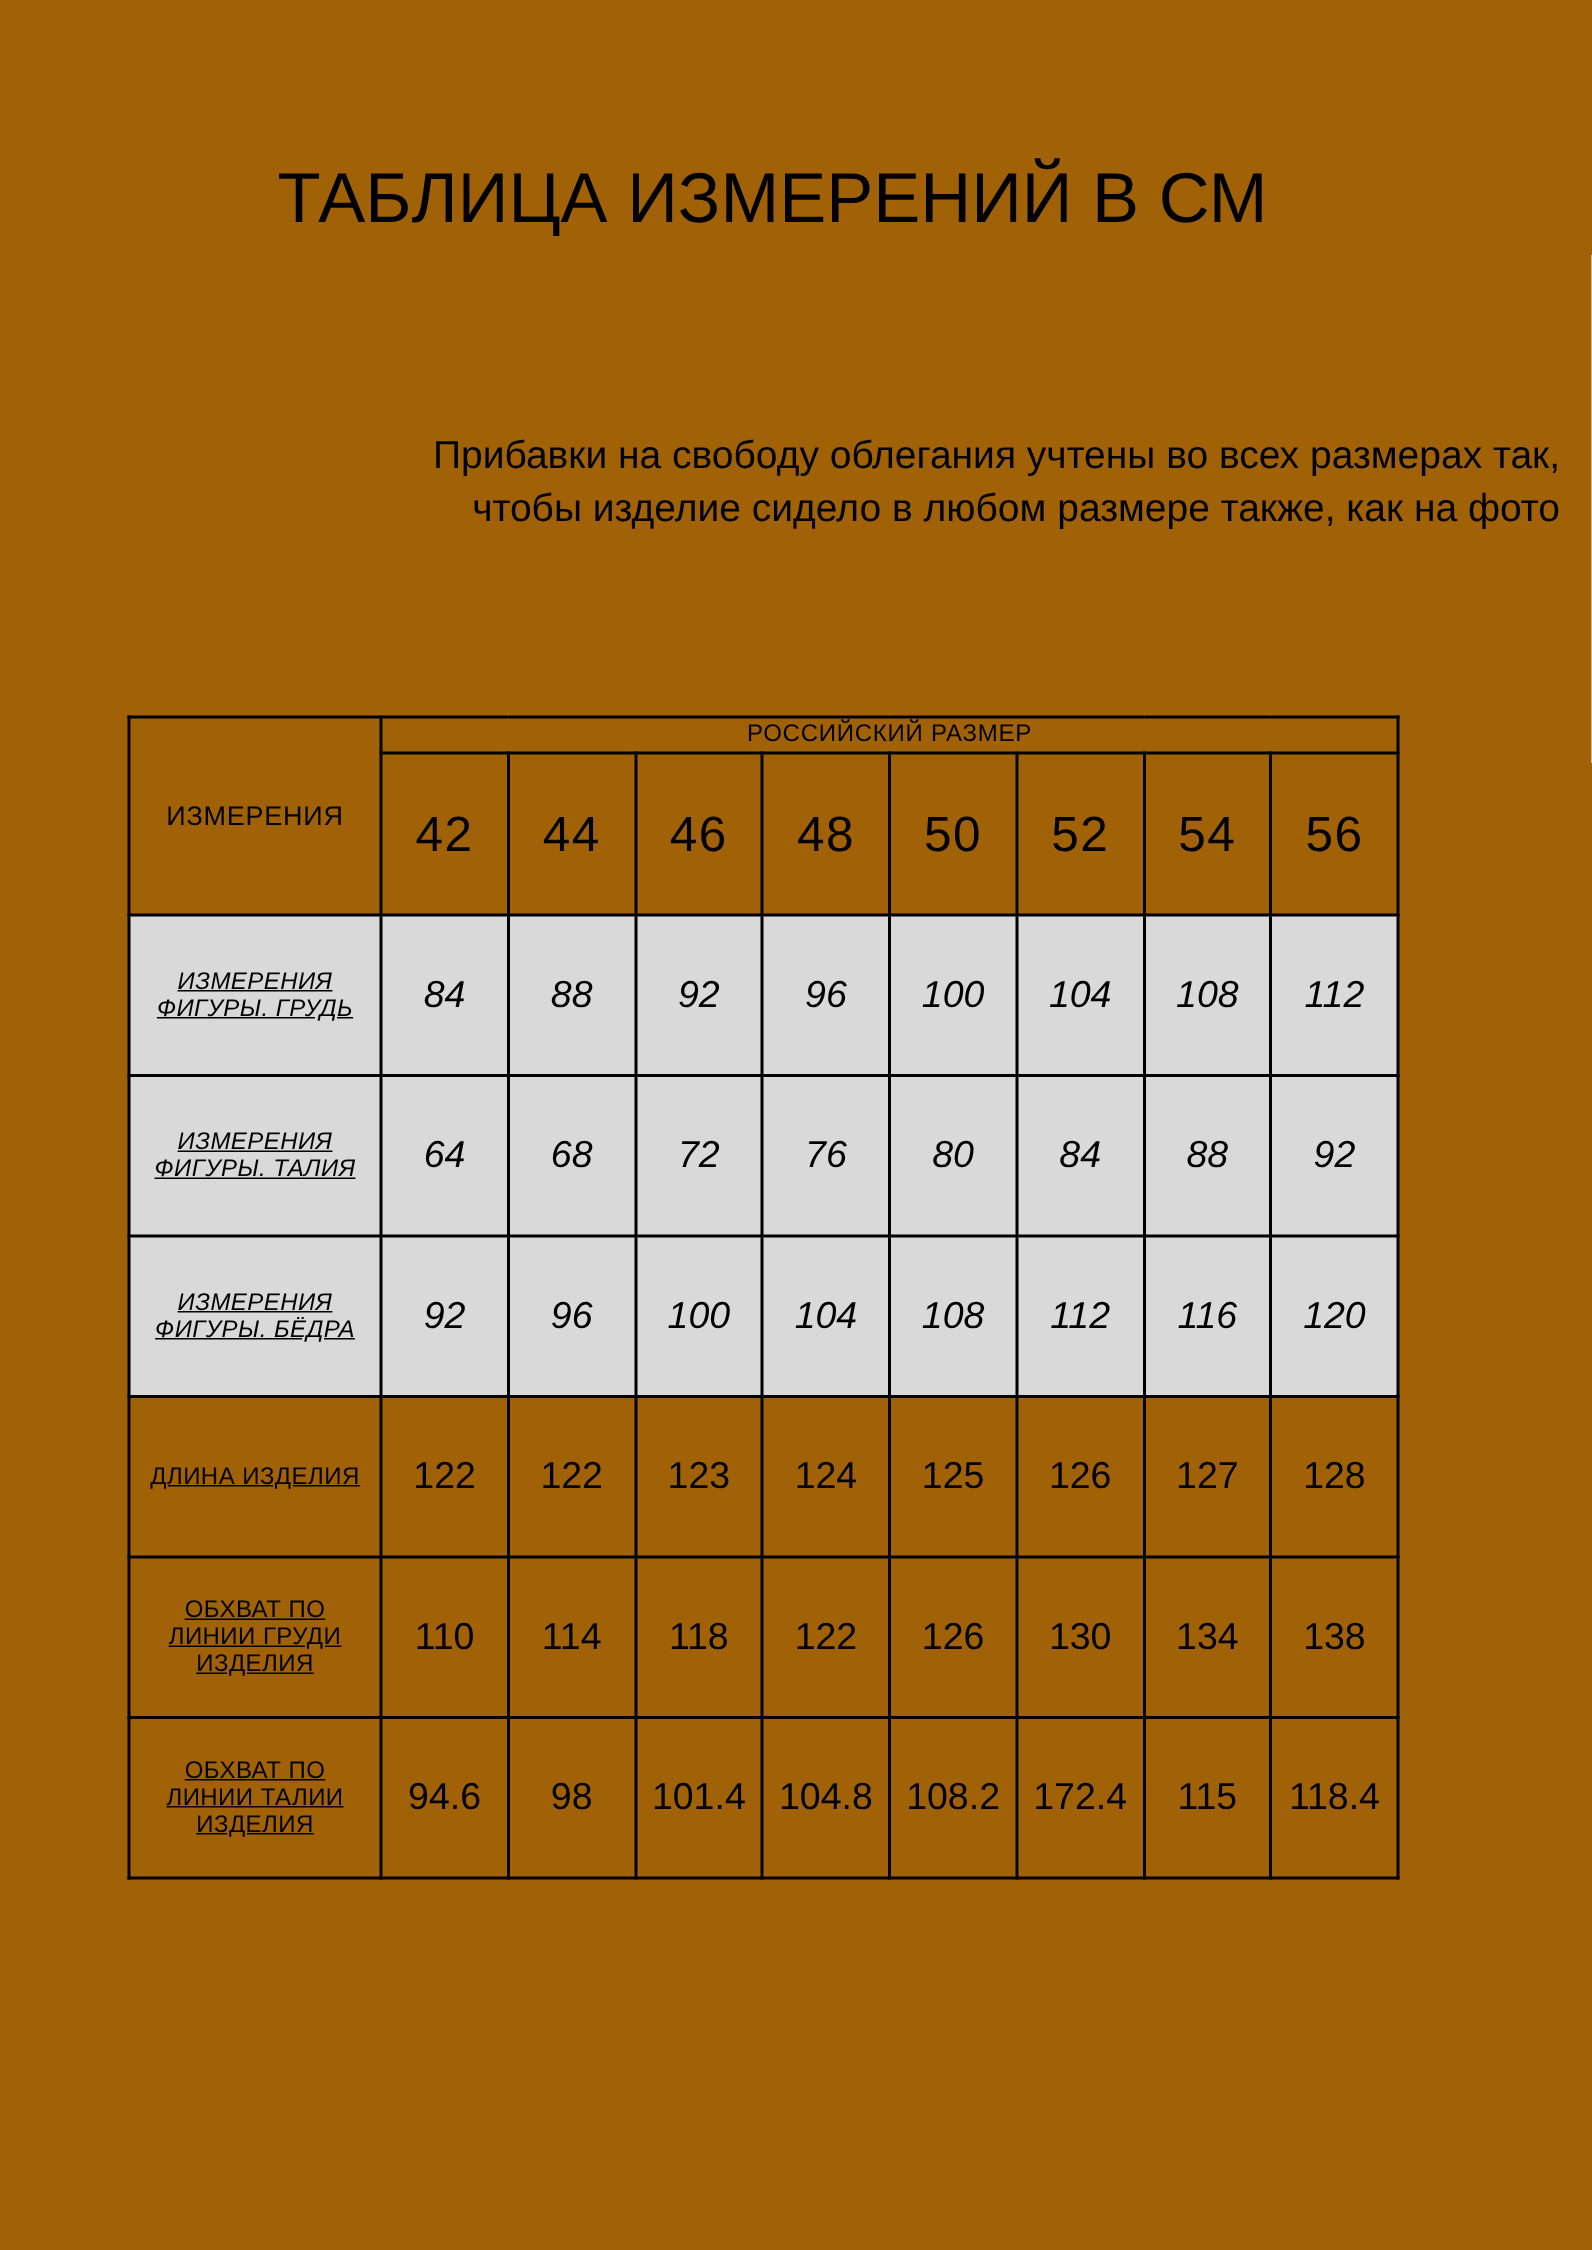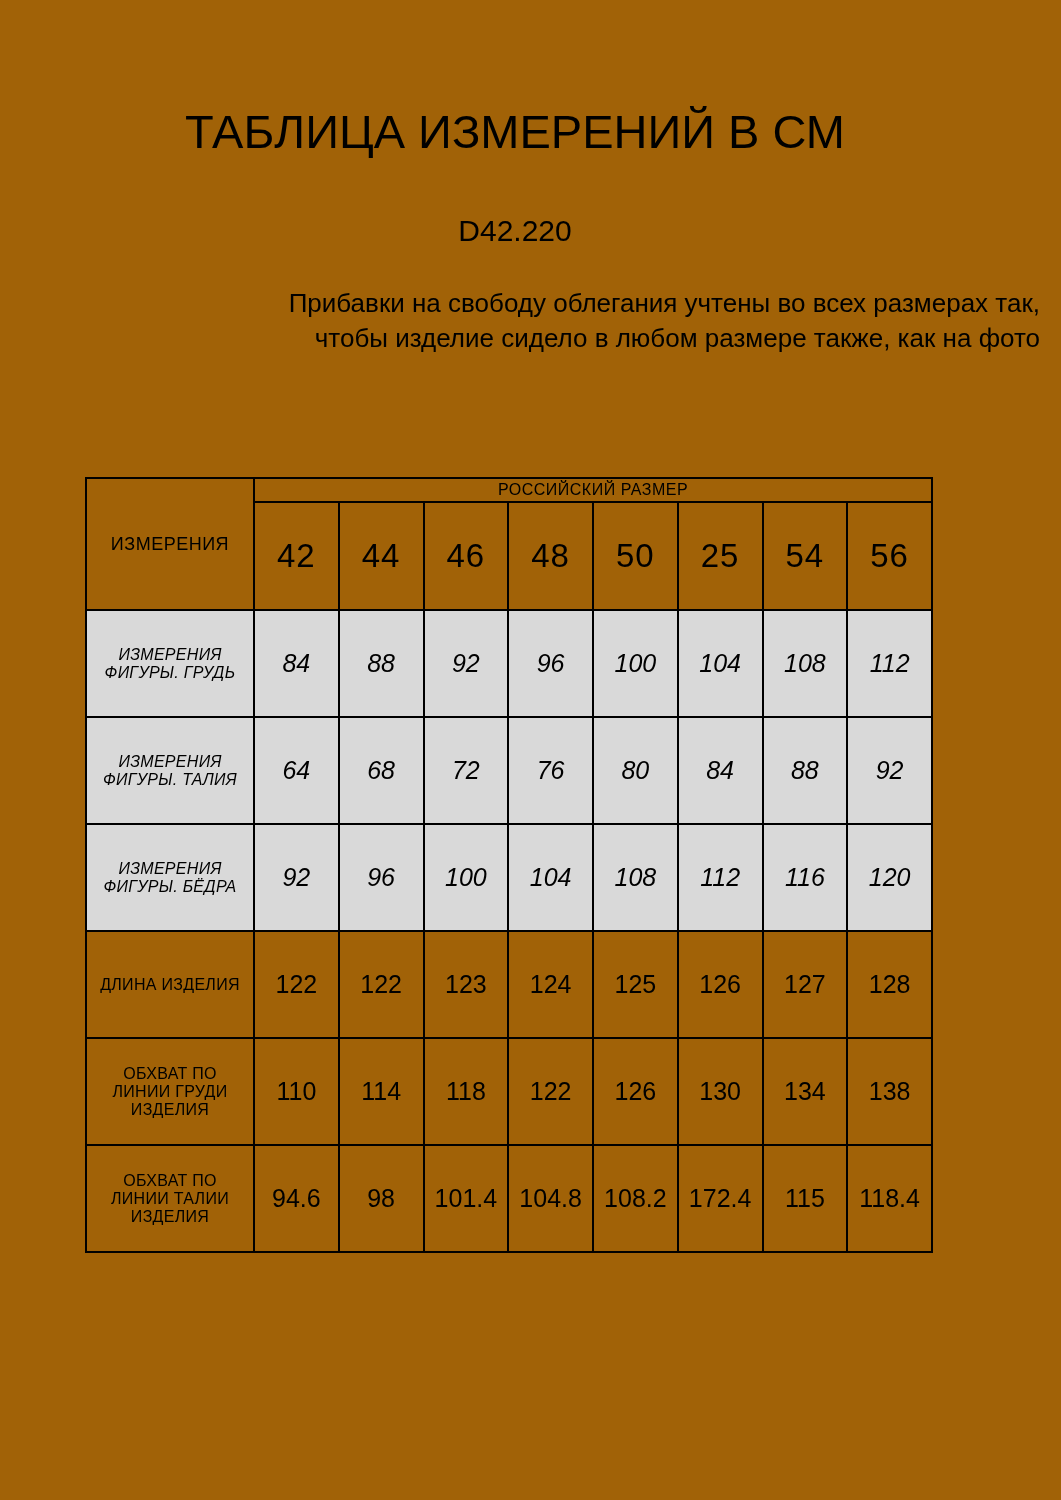--- a/index.html
+++ b/index.html
@@ -77,33 +77,33 @@
     height: 106px;
     font-size: 33px;
     font-weight: 900;
     letter-spacing: 1px;
   }
   tr.data-row { height: 107px; }
   tr.data-row .row-label {
     font-size: 16px;
     padding: 12px 10px;
     letter-spacing: 0.3px;
+    text-decoration: underline;
   }
   tr.data-row .value-cell { font-size: 25px; }
   tr.shaded { font-style: italic; }
   tr.shaded th, tr.shaded td { background: var(--shade, #d9d9d9); }
 </style>
 </head>
 <body>
 
 <div class="page">
 
   <div class="title">ТАБЛИЦА ИЗМЕРЕНИЙ В СМ</div>
 
-  <div class="model-code">D42.220</div>
 
   <div class="fit-note">
     <span>Прибавки на свободу облегания учтены во всех размерах так,</span>
     <span>чтобы изделие сидело в любом размере также, как на фото</span>
   </div>
 
   <table class="size-table">
     <colgroup>
       <col style="width:168px">
       <col style="width:84.75px">
@@ -119,21 +119,21 @@
       <tr>
         <th rowspan="2" class="corner-cell">ИЗМЕРЕНИЯ</th>
         <th colspan="8" class="group-header-cell">РОССИЙСКИЙ РАЗМЕР</th>
       </tr>
       <tr>
         <th class="size-cell">42</th>
         <th class="size-cell">44</th>
         <th class="size-cell">46</th>
         <th class="size-cell">48</th>
         <th class="size-cell">50</th>
-        <th class="size-cell">25</th>
+        <th class="size-cell">52</th>
         <th class="size-cell">54</th>
         <th class="size-cell">56</th>
       </tr>
 
       <tr class="data-row shaded">
         <th class="row-label">ИЗМЕРЕНИЯ ФИГУРЫ. ГРУДЬ</th>
         <td class="value-cell">84</td>
         <td class="value-cell">88</td>
         <td class="value-cell">92</td>
         <td class="value-cell">96</td>

